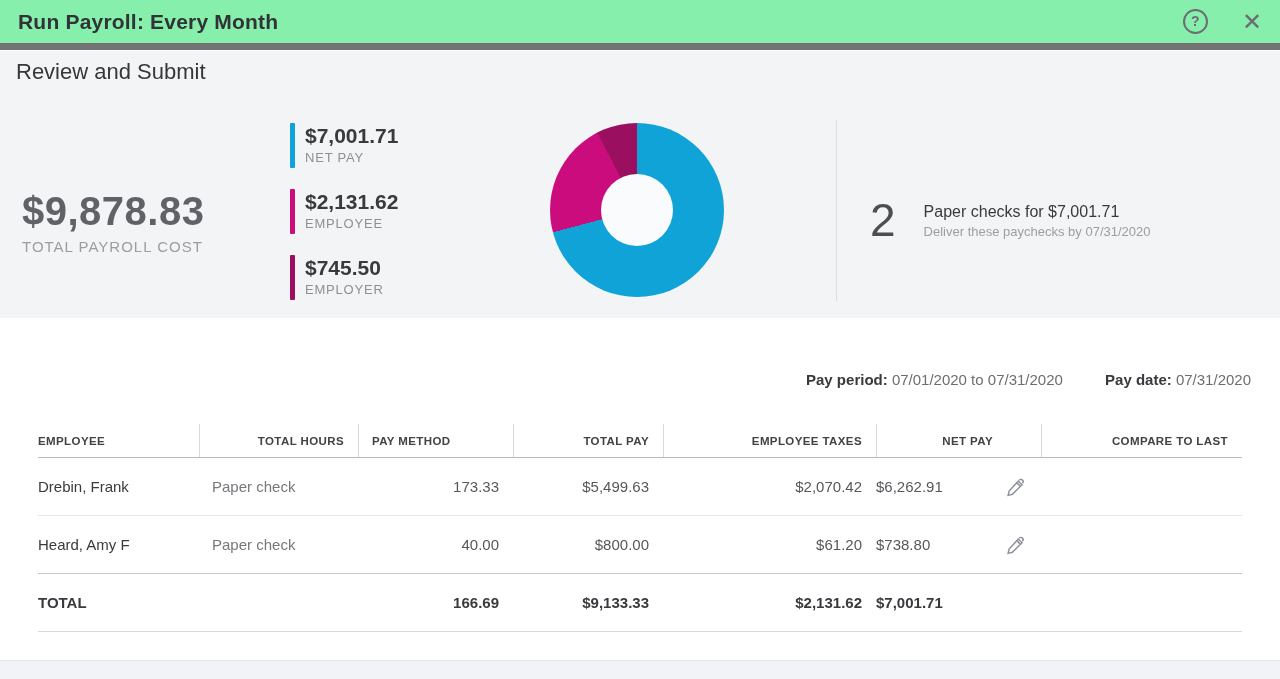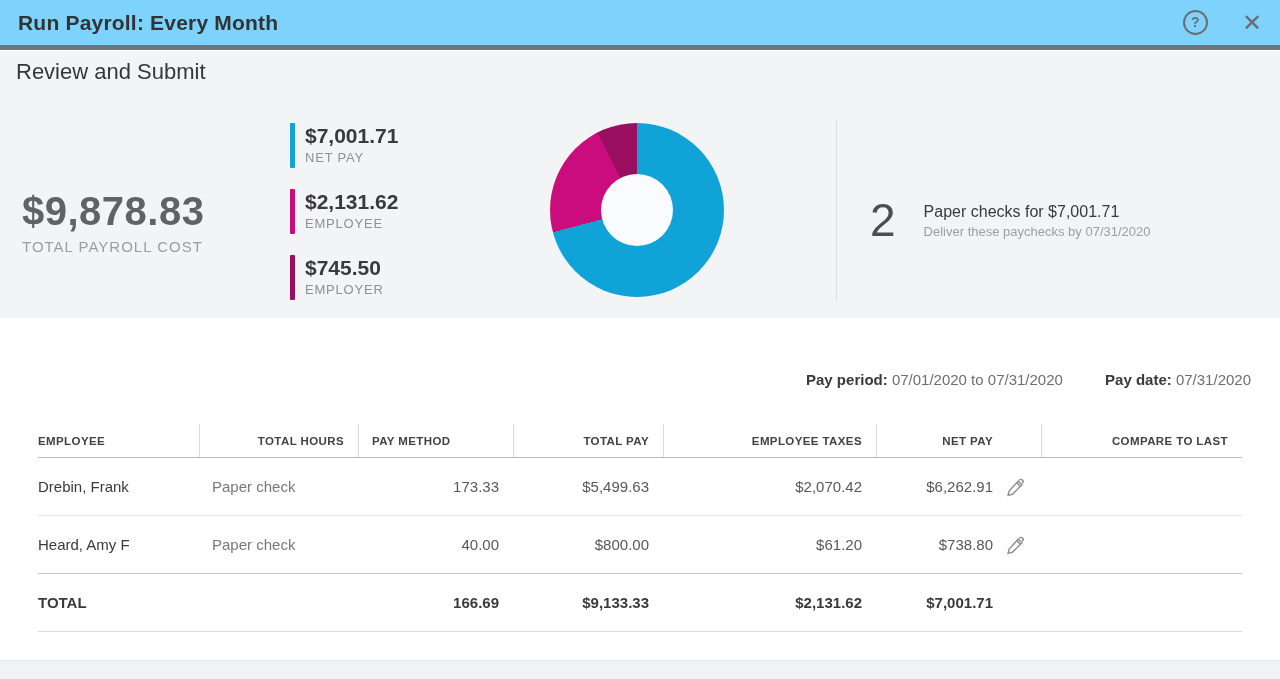--- a/index.html
+++ b/index.html
@@ -3,21 +3,21 @@
 <meta charset="utf-8">
 <style>
   * { margin:0; padding:0; box-sizing:border-box; }
   html,body { width:1280px; height:679px; }
   body { font-family:"Liberation Sans", sans-serif; color:#393a3d; background:#fff; }
   .app { position:relative; width:1280px; height:679px; overflow:hidden; background:#fff; }
 
   
   .topbar {
     position:absolute; top:0; left:0; width:1280px; height:50px;
-    background:#7dd3fc; border-bottom:5px solid #737373;
+    background:#86efac; border-bottom:7px solid #737373;
     display:flex; align-items:center; padding:0 18px;
   }
   .topbar h1 { font-size:21px; font-weight:bold; color:#323336; letter-spacing:.2px; }
   .topbar .spacer { flex:1; }
   .icon-btn { background:none; border:none; cursor:pointer; display:flex; align-items:center; justify-content:center; }
   .help-circle {
     width:25px; height:25px; border:2px solid #6b6d72; border-radius:50%;
     color:#6b6d72; font-size:14px; font-weight:bold; line-height:21px; text-align:center;
   }
   .close-x { font-size:24px; color:#6b6d72; margin-left:34px; line-height:24px; }
@@ -77,21 +77,21 @@
     height:100%; display:flex; align-items:center;
   }
   .th + .th { border-left:1px solid #d6d9dd; }
   .th.num { justify-content:flex-end; padding-right:14px; }
   .th.netpay { padding-right:48px; }
 
   .td { font-size:15px; color:#56585c; }
   .td.num { text-align:right; padding-right:14px; }
   .td.name { font-weight:normal; color:#393a3d; }
   .td.method { color:#77787d; }
-  .netpay-cell { display:flex; align-items:center; justify-content:flex-end; padding-right:14px; }
+  .netpay-cell { display:flex; align-items:center; justify-content:space-between; padding-right:14px; }
   .icon-slot { width:22px; margin-left:12px; display:flex; align-items:center; }
   .trow.totalrow .td { font-weight:bold; color:#393a3d; }
   .pencil-btn { background:none; border:none; cursor:pointer; padding:0; line-height:0; }
 
   
   .footer {
     position:absolute; left:0; top:660px; width:1280px; height:19px;
     background:#f2f3f6; border-top:1px solid #e4e6e9;
   }
 </style>

